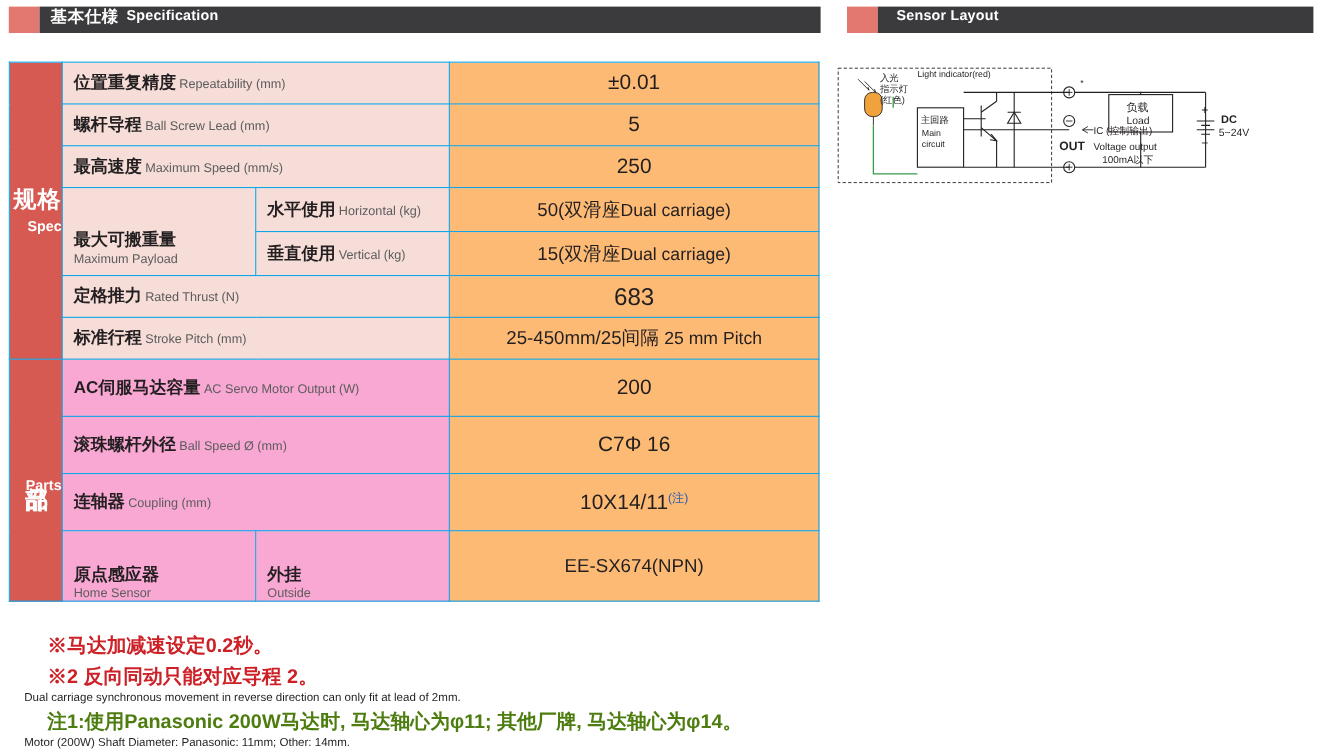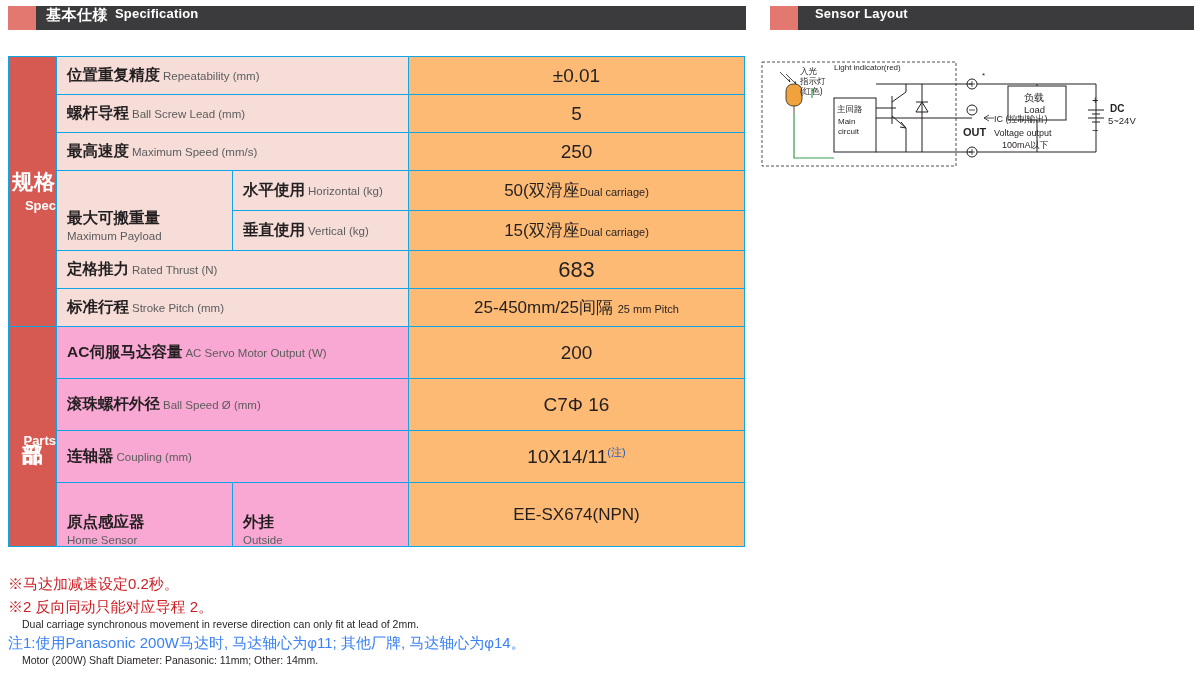--- a/index.html
+++ b/index.html
@@ -104,51 +104,52 @@
     font-weight: normal;
     margin-left: 3px;
   }
   .lbl-stack .lbl-cn { display: block; margin-top: 29px; }
   .lbl-stack .lbl-en { display: block; margin-left: 0; margin-top: 1px; }
   .val {
     text-align: center;
     font-size: 17px;
   }
   .val .small {
-    font-size: 11px;
+    font-size: 16px;
   }
   .val sup.note {
     color: #2a5db0;
     font-size: 11px;
     vertical-align: super;
   }
   .tintA { background: #f6ddd8; }
   .tintB { background: #f9a8d4; }
   .white { background: #fdba74; text-align: center; }
 
   
   #footnotes {
     position: absolute;
     left: 8px;
     top: 571px;
     width: 740px;
   }
   .fn-cn {
-    font-size: 15px;
-    font-weight: normal;
+    font-size: 18px;
+    font-weight: bold;
     margin-top: 4px;
+    margin-left: 35px;
   }
   .fn-en {
     font-size: 10.5px;
     color: #231f20;
     margin-left: 14px;
     margin-top: 1px;
   }
   .fn-red { color: #cc2127; }
-  .fn-blue { color: #3b82f6; }
+  .fn-blue { color: #4d7c0f; }
 
   
   #sensor-diagram {
     position: absolute;
     left: 756px;
     top: 48px;
     width: 424px;
     height: 150px;
   }
   #sensor-diagram svg { display: block; }

